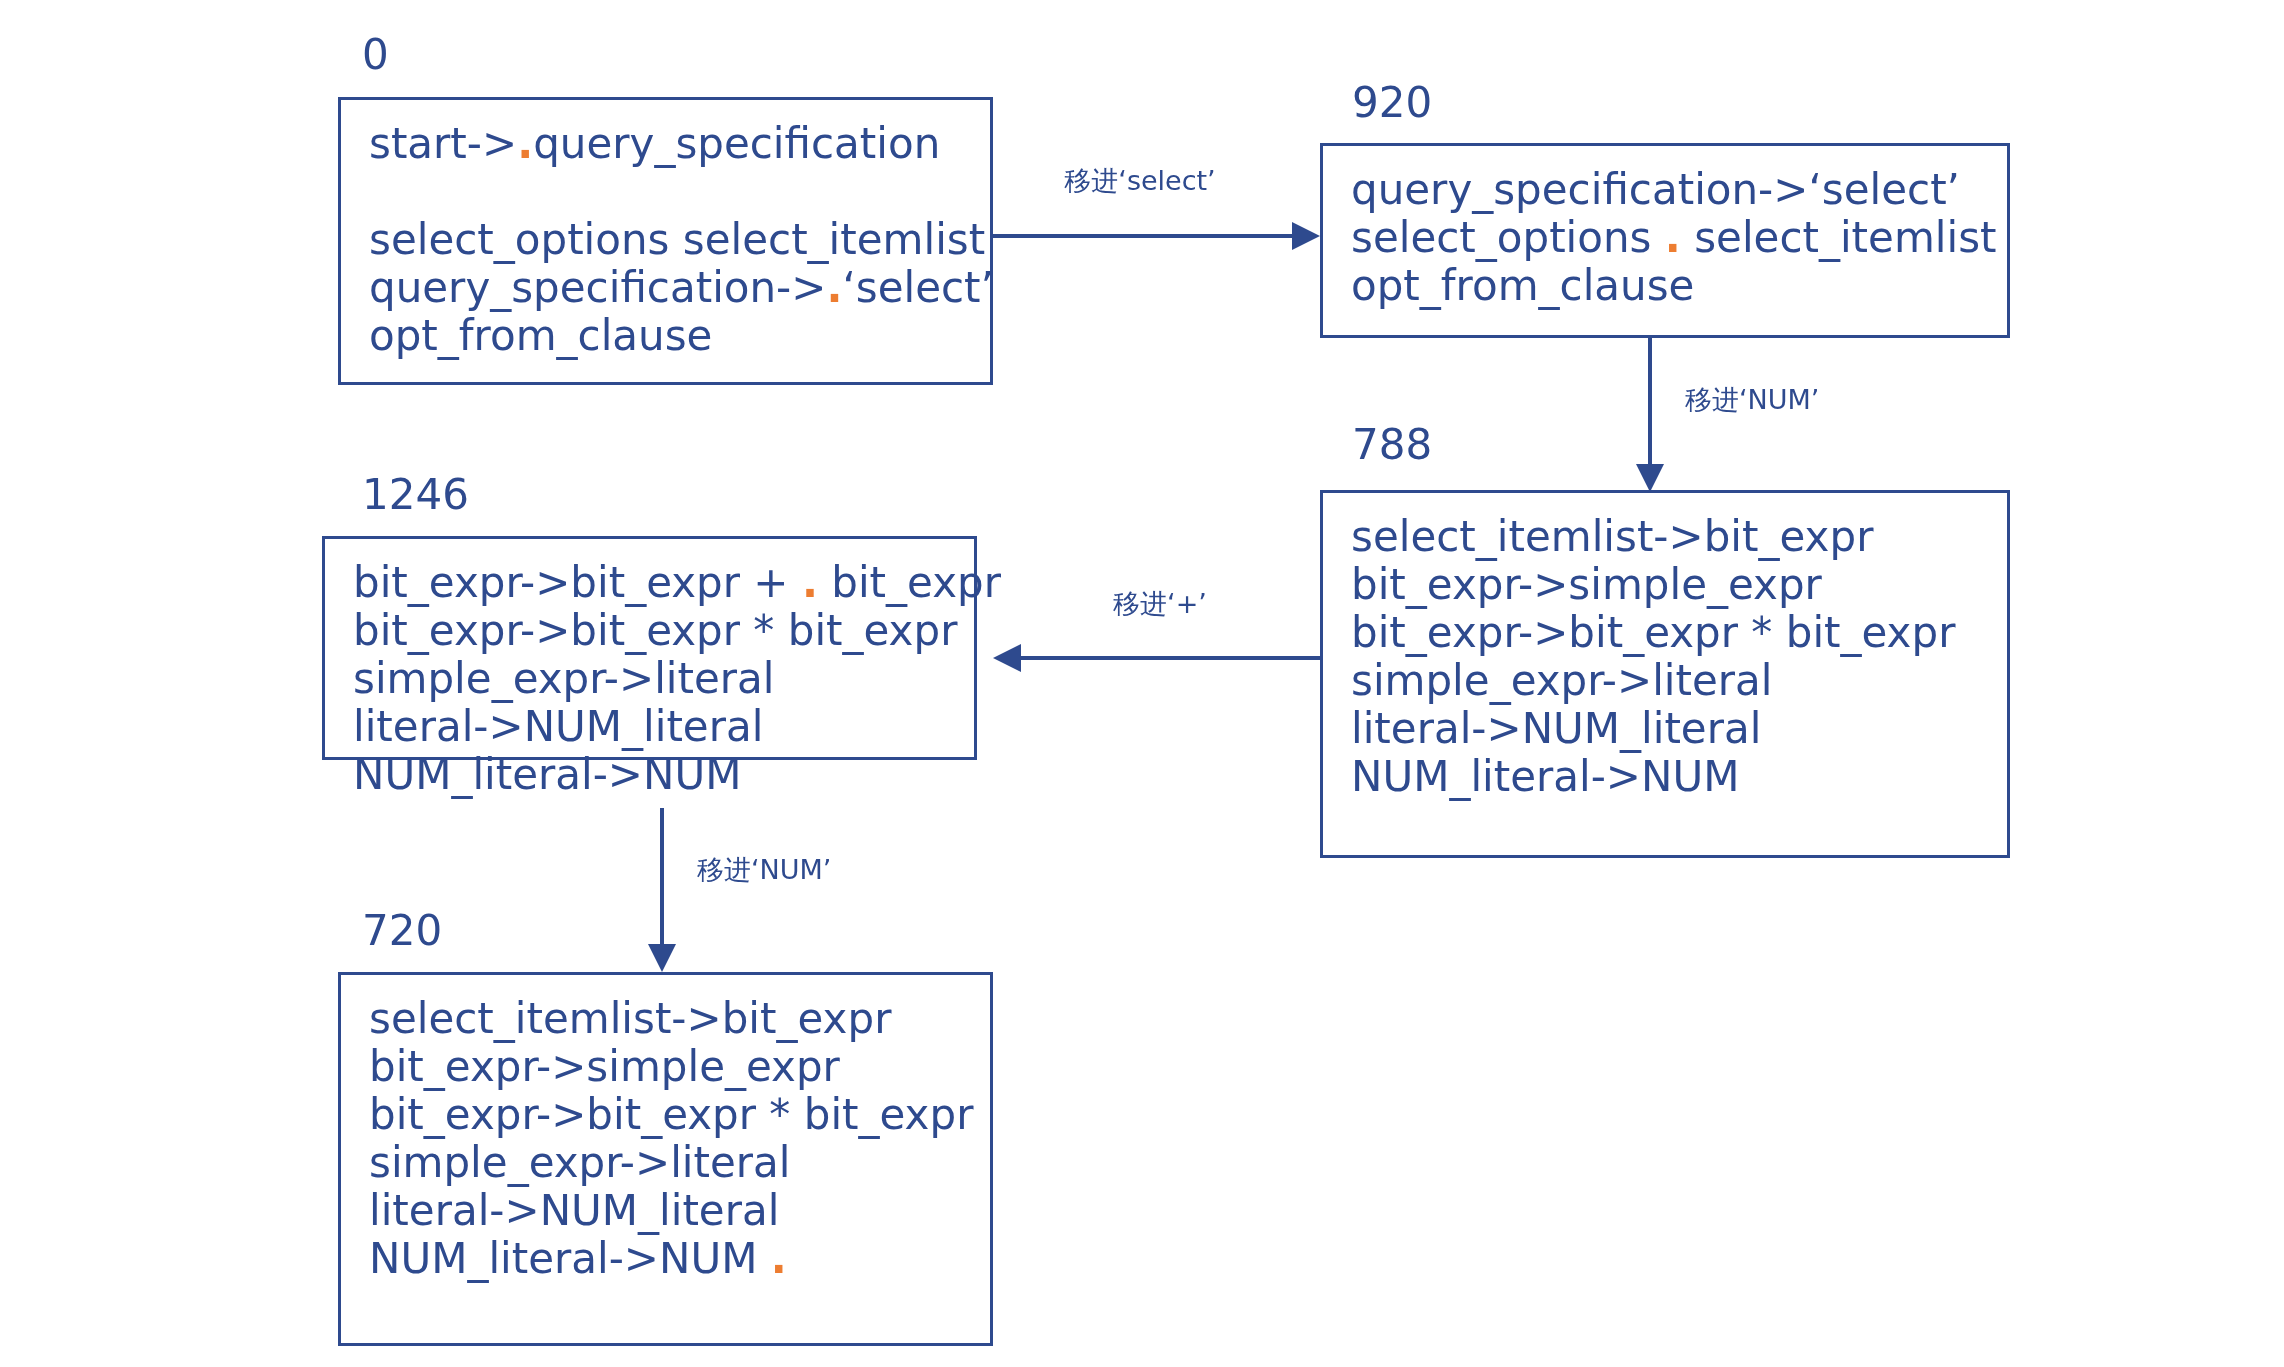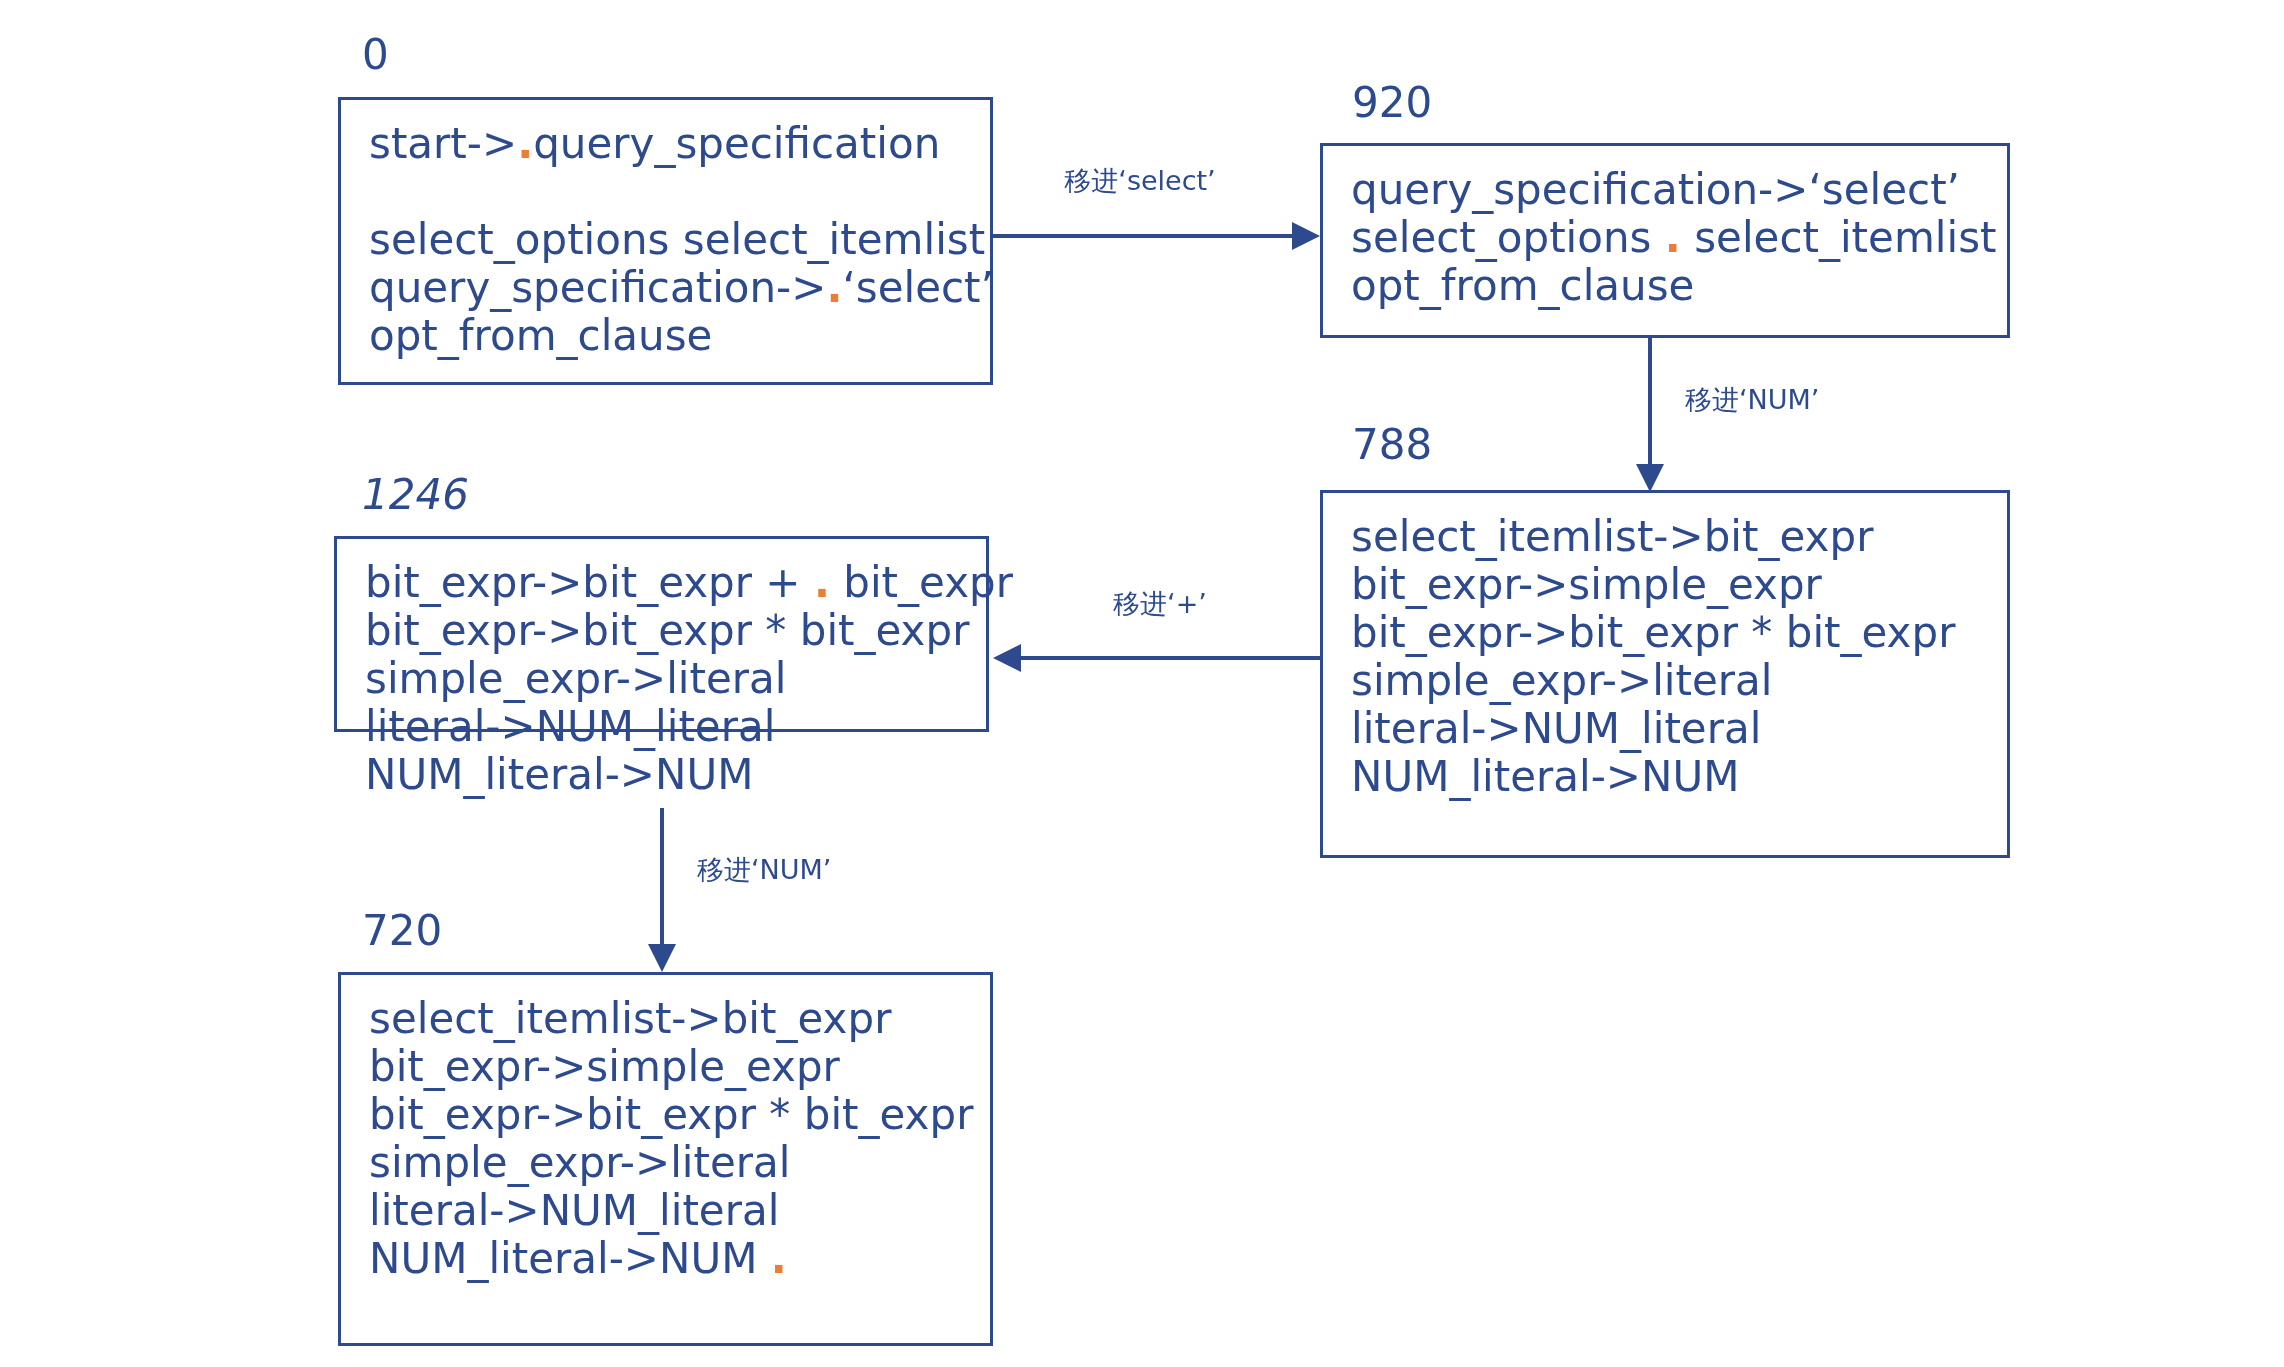--- a/index.html
+++ b/index.html
@@ -45,22 +45,22 @@
   .head-left{border-top:14px solid transparent;border-bottom:14px solid transparent;border-right:28px solid var(--ink);}
   .head-down{border-left:14px solid transparent;border-right:14px solid transparent;border-top:28px solid var(--ink);}
 
   
   #box-0   {left:338px; top:97px;  width:655px; height:288px;}
   #num-0   {left:362px; top:30px;}
   #box-920 {left:1320px;top:143px; width:690px; height:195px;}
   #num-920 {left:1352px;top:78px;}
   #box-788 {left:1320px;top:490px; width:690px; height:368px;}
   #num-788 {left:1352px;top:420px;}
-  #box-1246{left:334px; top:536px; width:655px; height:196px;}
-  #num-1246{left:362px; top:470px;font-style:italic;}
+  #box-1246{left:322px; top:536px; width:655px; height:224px;}
+  #num-1246{left:362px; top:470px;}
   #box-720 {left:338px; top:972px; width:655px; height:374px;}
   #num-720 {left:362px; top:906px;}
 
   
   #edge-select-line {left:993px; top:234px; width:302px;}
   #edge-select-head {left:1292px;top:222px;}
   #edge-select-label{left:960px; top:163px; width:360px;}
 
   #edge-num1-line {left:1648px;top:338px;height:130px;}
   #edge-num1-head {left:1636px;top:464px;}

